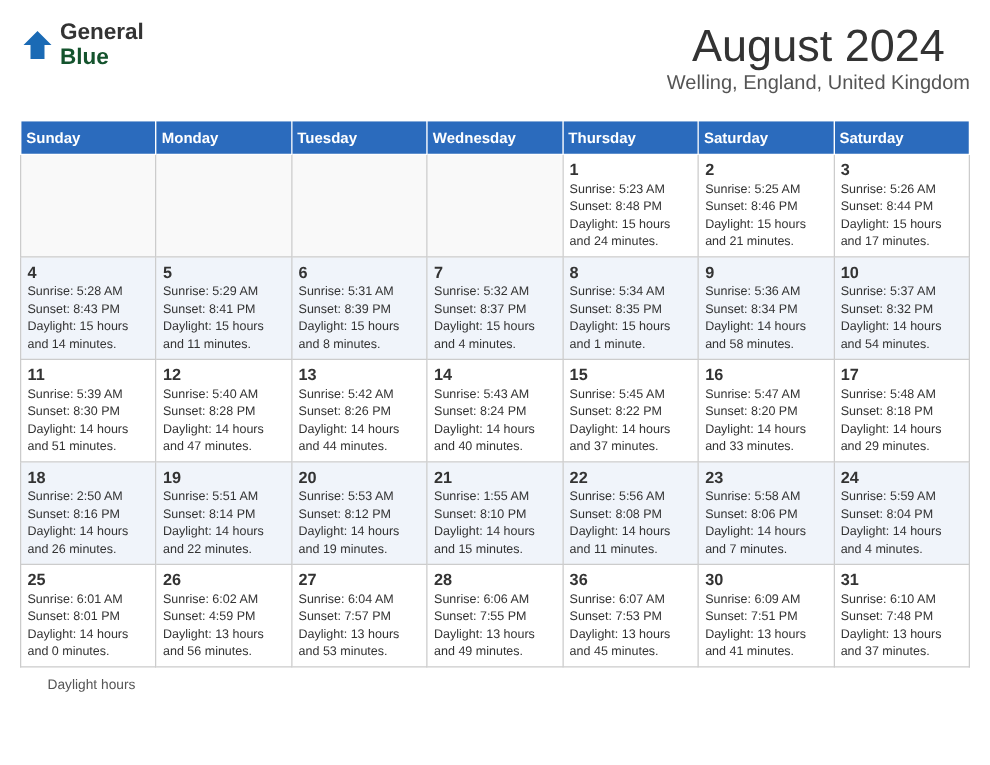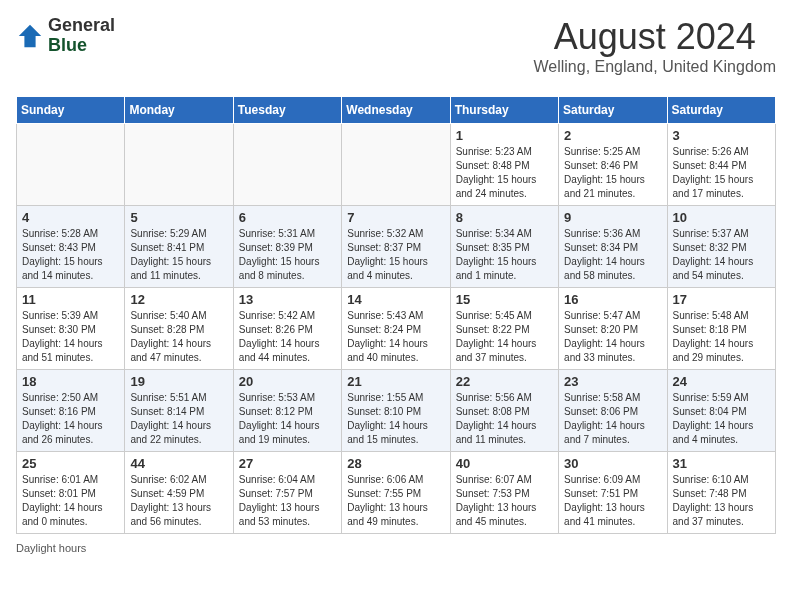--- a/index.html
+++ b/index.html
@@ -88,20 +88,21 @@
     .day-info {
       font-size: 10px;
       line-height: 1.4;
       color: #333;
     }
     .footer-note {
       margin-top: 8px;
       font-size: 11px;
       color: #555;
       text-align: left;
+      margin-left: 22px;
     }
     tr:nth-child(even) td:not(.empty) {
       background: #f0f4fa;
     }
   </style>
 </head>
 <body>
 
 <div class="header-area">
   <div class="logo">
@@ -314,42 +315,42 @@
       </tr>
       <tr>
         <td>
           <span class="day-number">25</span>
           <div class="day-info">Sunrise: 6:01 AM
 Sunset: 8:01 PM
 Daylight: 14 hours
 and 0 minutes.</div>
         </td>
         <td>
-          <span class="day-number">44</span>
+          <span class="day-number">26</span>
           <div class="day-info">Sunrise: 6:02 AM
 Sunset: 4:59 PM
 Daylight: 13 hours
 and 56 minutes.</div>
         </td>
         <td>
           <span class="day-number">27</span>
           <div class="day-info">Sunrise: 6:04 AM
 Sunset: 7:57 PM
 Daylight: 13 hours
 and 53 minutes.</div>
         </td>
         <td>
           <span class="day-number">28</span>
           <div class="day-info">Sunrise: 6:06 AM
 Sunset: 7:55 PM
 Daylight: 13 hours
 and 49 minutes.</div>
         </td>
         <td>
-          <span class="day-number">40</span>
+          <span class="day-number">36</span>
           <div class="day-info">Sunrise: 6:07 AM
 Sunset: 7:53 PM
 Daylight: 13 hours
 and 45 minutes.</div>
         </td>
         <td>
           <span class="day-number">30</span>
           <div class="day-info">Sunrise: 6:09 AM
 Sunset: 7:51 PM
 Daylight: 13 hours

